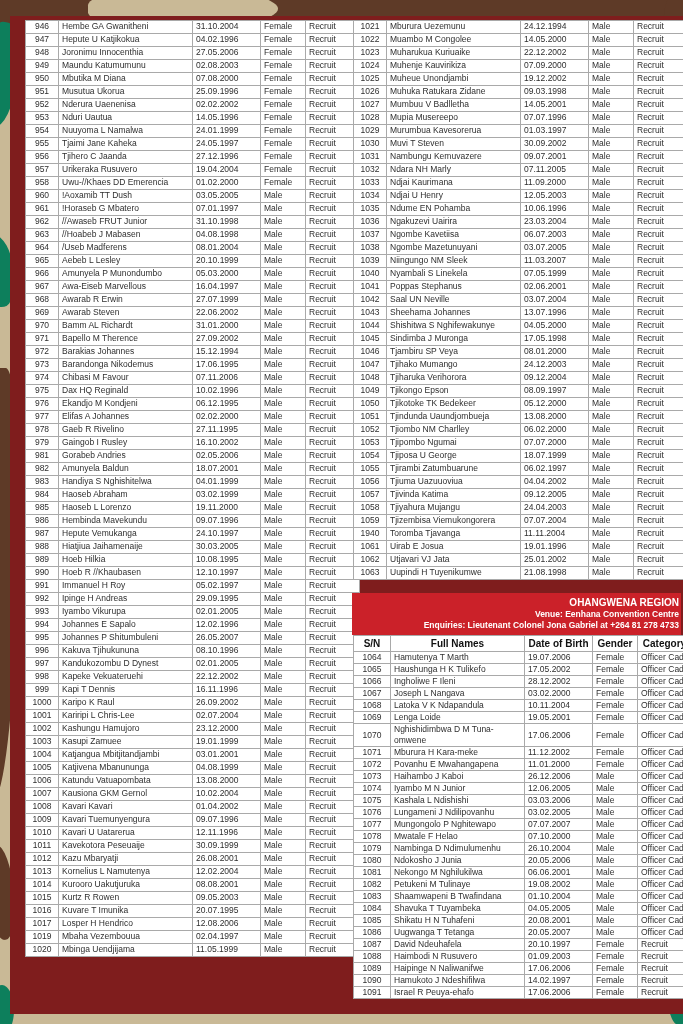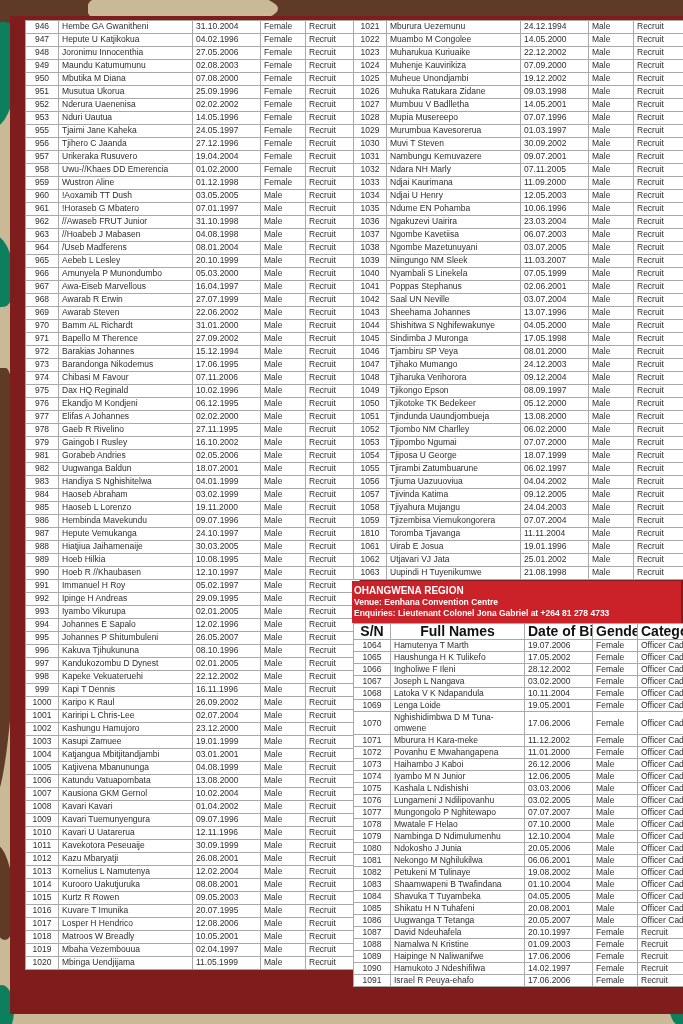--- a/index.html
+++ b/index.html
@@ -45,27 +45,27 @@
     padding:0 3px;line-height:11.5px;height:12px;
     overflow:hidden;white-space:nowrap;
   }
   .t-bottom td{height:11px;line-height:11px;}
   .t-bottom td.wrap{white-space:normal;}
   td.c0{text-align:center;width:30px;padding:0 1px;}
   td.c1,th.c1{width:127px;}
   td.c2,th.c2{width:61px;}
   td.c3,th.c3{width:38px;}
   td.c4,th.c4{width:47px;}
-  th{font-weight:bold;font-size:14px;text-align:center;color:#111;height:15px;line-height:15px;}
+  th{font-weight:bold;font-size:10px;text-align:center;color:#111;height:15px;line-height:15px;}
   th.c0{width:30px;}
 
   
   .banner{
-    background:#cb2129;color:#fff;text-align:left;
-    padding:3px 2px 4px 2px;margin-top:1px;
+    background:#cb2129;color:#fff;text-align:right;
+    padding:3px 2px 4px 2px;margin-top:13px;
     width:325px;margin-left:-1px;
   }
   .banner .l1{font-size:10px;font-weight:bold;line-height:13px;}
   .banner .l2,.banner .l3{font-size:8.5px;font-weight:bold;line-height:11px;}
 </style>
 </head>
 <body>
 
 <div class="camo">
   <div class="blob brown b-top"></div>
@@ -137,20 +137,27 @@
             <td class="c4">Recruit</td>
           </tr>
           <tr>
             <td class="c0">953</td>
             <td class="c1 wrap">Nduri Uautua</td>
             <td class="c2">14.05.1996</td>
             <td class="c3">Female</td>
             <td class="c4">Recruit</td>
           </tr>
           <tr>
+            <td class="c0">954</td>
+            <td class="c1 wrap">Nuuyoma L Namalwa</td>
+            <td class="c2">24.01.1999</td>
+            <td class="c3">Female</td>
+            <td class="c4">Recruit</td>
+          </tr>
+          <tr>
             <td class="c0">955</td>
             <td class="c1 wrap">Tjaimi Jane Kaheka</td>
             <td class="c2">24.05.1997</td>
             <td class="c3">Female</td>
             <td class="c4">Recruit</td>
           </tr>
           <tr>
             <td class="c0">956</td>
             <td class="c1 wrap">Tjihero C Jaanda</td>
             <td class="c2">27.12.1996</td>
@@ -165,27 +172,20 @@
             <td class="c4">Recruit</td>
           </tr>
           <tr>
             <td class="c0">958</td>
             <td class="c1 wrap">Uwu-//Khaes DD Emerencia</td>
             <td class="c2">01.02.2000</td>
             <td class="c3">Female</td>
             <td class="c4">Recruit</td>
           </tr>
           <tr>
-            <td class="c0">959</td>
-            <td class="c1 wrap">Wustron Aline</td>
-            <td class="c2">01.12.1998</td>
-            <td class="c3">Female</td>
-            <td class="c4">Recruit</td>
-          </tr>
-          <tr>
             <td class="c0">960</td>
             <td class="c1 wrap">!Aoxamib TT Dush</td>
             <td class="c2">03.05.2005</td>
             <td class="c3">Male</td>
             <td class="c4">Recruit</td>
           </tr>
           <tr>
             <td class="c0">961</td>
             <td class="c1 wrap">!Horaseb G Mbatero</td>
             <td class="c2">07.01.1997</td>
@@ -320,21 +320,21 @@
           </tr>
           <tr>
             <td class="c0">981</td>
             <td class="c1 wrap">Gorabeb Andries</td>
             <td class="c2">02.05.2006</td>
             <td class="c3">Male</td>
             <td class="c4">Recruit</td>
           </tr>
           <tr>
             <td class="c0">982</td>
-            <td class="c1 wrap">Uugwanga Baldun</td>
+            <td class="c1 wrap">Amunyela Baldun</td>
             <td class="c2">18.07.2001</td>
             <td class="c3">Male</td>
             <td class="c4">Recruit</td>
           </tr>
           <tr>
             <td class="c0">983</td>
             <td class="c1 wrap">Handiya S Nghishitelwa</td>
             <td class="c2">04.01.1999</td>
             <td class="c3">Male</td>
             <td class="c4">Recruit</td>
@@ -567,27 +567,20 @@
             <td class="c0">1016</td>
             <td class="c1 wrap">Kuvare T Imunika</td>
             <td class="c2">20.07.1995</td>
             <td class="c3">Male</td>
             <td class="c4">Recruit</td>
           </tr>
           <tr>
             <td class="c0">1017</td>
             <td class="c1 wrap">Losper H Hendrico</td>
             <td class="c2">12.08.2006</td>
-            <td class="c3">Male</td>
-            <td class="c4">Recruit</td>
-          </tr>
-          <tr>
-            <td class="c0">1018</td>
-            <td class="c1 wrap">Matroos W Breadly</td>
-            <td class="c2">10.05.2001</td>
             <td class="c3">Male</td>
             <td class="c4">Recruit</td>
           </tr>
           <tr>
             <td class="c0">1019</td>
             <td class="c1 wrap">Mbaha Vezembouua</td>
             <td class="c2">02.04.1997</td>
             <td class="c3">Male</td>
             <td class="c4">Recruit</td>
           </tr>
@@ -872,21 +865,21 @@
             <td class="c4">Recruit</td>
           </tr>
           <tr>
             <td class="c0">1059</td>
             <td class="c1 wrap">Tjizembisa Viemukongorera</td>
             <td class="c2">07.07.2004</td>
             <td class="c3">Male</td>
             <td class="c4">Recruit</td>
           </tr>
           <tr>
-            <td class="c0">1810</td>
+            <td class="c0">1940</td>
             <td class="c1 wrap">Toromba Tjavanga</td>
             <td class="c2">11.11.2004</td>
             <td class="c3">Male</td>
             <td class="c4">Recruit</td>
           </tr>
           <tr>
             <td class="c0">1061</td>
             <td class="c1 wrap">Uirab E Josua</td>
             <td class="c2">19.01.1996</td>
             <td class="c3">Male</td>
@@ -1027,21 +1020,21 @@
           <tr>
             <td class="c0">1078</td>
             <td class="c1 wrap">Mwatale F Helao</td>
             <td class="c2">07.10.2000</td>
             <td class="c3">Male</td>
             <td class="c4">Officer Cadet</td>
           </tr>
           <tr>
             <td class="c0">1079</td>
             <td class="c1 wrap">Nambinga D Ndimulumenhu</td>
-            <td class="c2">12.10.2004</td>
+            <td class="c2">26.10.2004</td>
             <td class="c3">Male</td>
             <td class="c4">Officer Cadet</td>
           </tr>
           <tr>
             <td class="c0">1080</td>
             <td class="c1 wrap">Ndokosho J Junia</td>
             <td class="c2">20.05.2006</td>
             <td class="c3">Male</td>
             <td class="c4">Officer Cadet</td>
           </tr>
@@ -1089,21 +1082,21 @@
           </tr>
           <tr>
             <td class="c0">1087</td>
             <td class="c1 wrap">David Ndeuhafela</td>
             <td class="c2">20.10.1997</td>
             <td class="c3">Female</td>
             <td class="c4">Recruit</td>
           </tr>
           <tr>
             <td class="c0">1088</td>
-            <td class="c1 wrap">Namalwa N Kristine</td>
+            <td class="c1 wrap">Haimbodi N Rusuvero</td>
             <td class="c2">01.09.2003</td>
             <td class="c3">Female</td>
             <td class="c4">Recruit</td>
           </tr>
           <tr>
             <td class="c0">1089</td>
             <td class="c1 wrap">Haipinge N Naliwanifwe</td>
             <td class="c2">17.06.2006</td>
             <td class="c3">Female</td>
             <td class="c4">Recruit</td>

